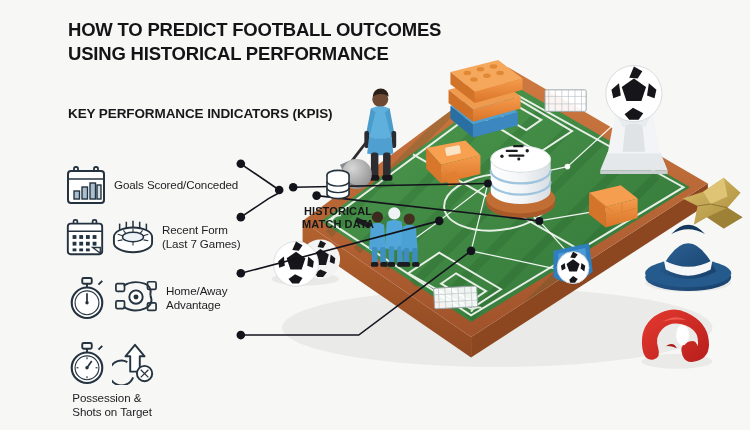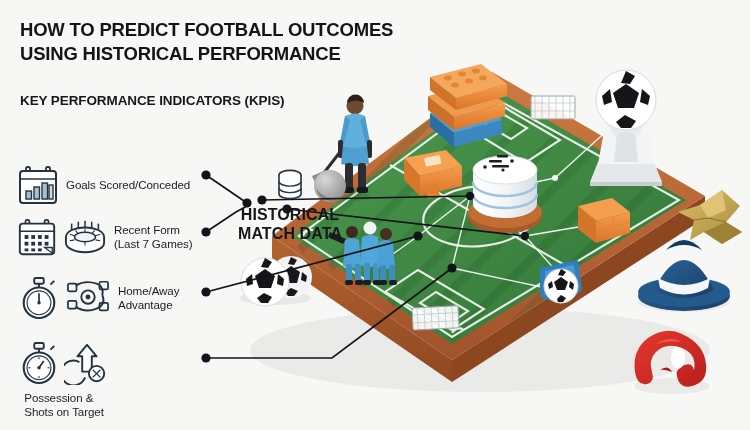--- a/index.html
+++ b/index.html
@@ -4,48 +4,48 @@
 <style>
   * { margin:0; padding:0; box-sizing:border-box; }
   html, body { width:750px; height:430px; }
   body {
     background:#f7f7f5;
     font-family:"Liberation Sans", sans-serif;
     position:relative;
     overflow:hidden;
     color:#1b1b1f;
   }
-  #stage { position:absolute; inset:0; }
+  #stage { position:absolute; inset:0;margin-left:48px; }
 
   
   .title {
     position:absolute; left:20px; top:18px;
     font-size:18.5px; font-weight:bold; line-height:1.32;
     letter-spacing:-0.2px; color:#141417;
     text-transform:uppercase; white-space:pre-line;
   }
   .subtitle {
-    position:absolute; left:20px; top:93px;
+    position:absolute; left:20px; top:106px;
     font-size:13.5px; font-weight:bold; letter-spacing:-0.1px;
     color:#18181b; text-transform:uppercase;
   }
 
   
   .kpi { position:absolute; display:flex; align-items:center; gap:6px; }
   .kpi-icons { display:flex; align-items:center; gap:4px; flex:none; }
   .kpi-label {
     font-size:11.6px; line-height:1.18; color:#1d1d21;
     white-space:pre-line; letter-spacing:-0.1px;
   }
   .ic { display:block; }
 
   
   .hub { position:absolute; left:236px; top:168px; width:108px; text-align:center; }
   .hub-label {
-    margin-top:3px; font-size:16px; font-weight:bold;
+    margin-top:3px; font-size:11px; font-weight:bold;
     line-height:1.2; color:#17171a; white-space:pre-line;
     letter-spacing:0.1px;
   }
 
   
   #wires { position:absolute; inset:0; pointer-events:none; }
 
   
   #scene { position:absolute; inset:0; }
 </style>

